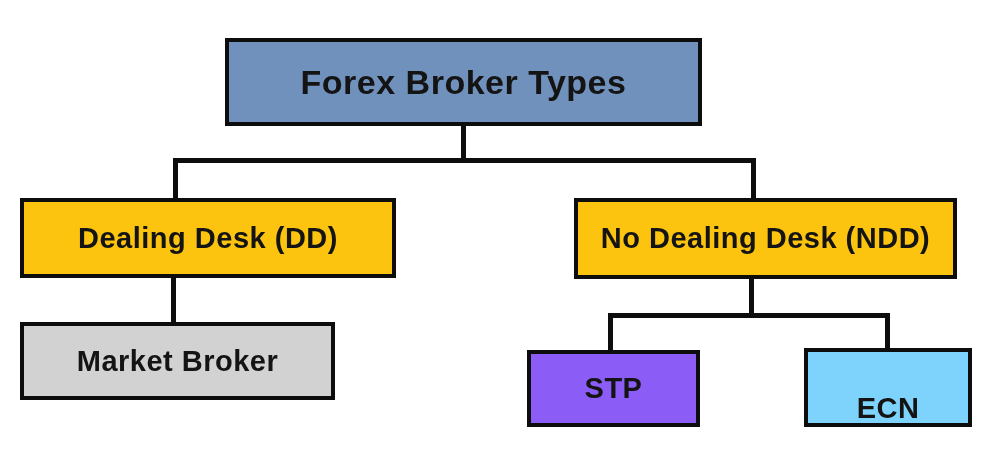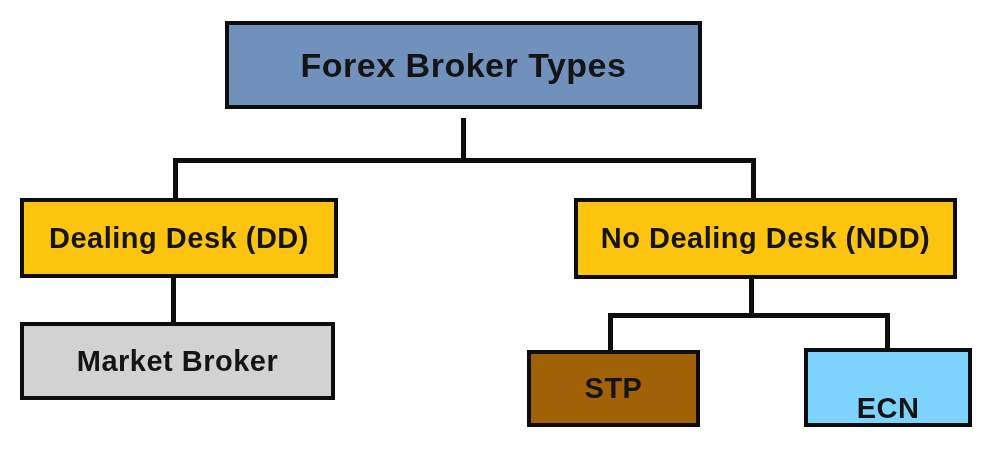--- a/index.html
+++ b/index.html
@@ -21,22 +21,22 @@
     border: 4px solid #0d0d0d;
     display: flex;
     align-items: center;
     justify-content: center;
     text-align: center;
     font-weight: bold;
     color: #141414;
     letter-spacing: 0.5px;
     line-height: 1;
   }
-  .node.root  { left: 225px; top: 21px;  width: 477px; height: 88px; font-size: 34px; }
-  .node.dd    { left: 20px;  top: 198px; width: 318px; height: 80px; font-size: 29px; }
+  .node.root  { left: 225px; top: 38px;  width: 477px; height: 88px; font-size: 34px; }
+  .node.dd    { left: 20px;  top: 198px; width: 376px; height: 80px; font-size: 29px; }
   .node.ndd   { left: 562px; top: 198px; width: 383px; height: 81px; font-size: 29px; }
   .node.mm    { left: 20px;  top: 322px; width: 315px; height: 78px; font-size: 29px; }
   .node.stp   { left: 527px; top: 350px; width: 173px; height: 77px; font-size: 29px; }
   .node.ecn   { left: 804px; top: 348px; width: 168px; height: 79px; font-size: 29px; }
   .line {
     position: absolute;
     background: #0d0d0d;
   }
   
   .l-root-stem { left: 461px; top: 118px; width: 5px;   height: 45px; }
@@ -79,21 +79,21 @@
   </div>
 
   <div class="node ndd" style="background-color: rgb(252, 196, 15); margin-left: 12px;">
     <span>No Dealing Desk (NDD)</span>
   </div>
 
   <div class="node mm" style="background-color: rgb(210, 210, 210);">
     <span>Market Broker</span>
   </div>
 
-  <div class="node stp" style="background-color: #a16207;">
+  <div class="node stp" style="background-color: #8b5cf6;">
     <span>STP</span>
   </div>
 
   <div class="node ecn" style="background-color: #7dd3fc; align-items: flex-end;">
     <span>ECN</span>
   </div>
 
 </div>
 
 </body></html>

